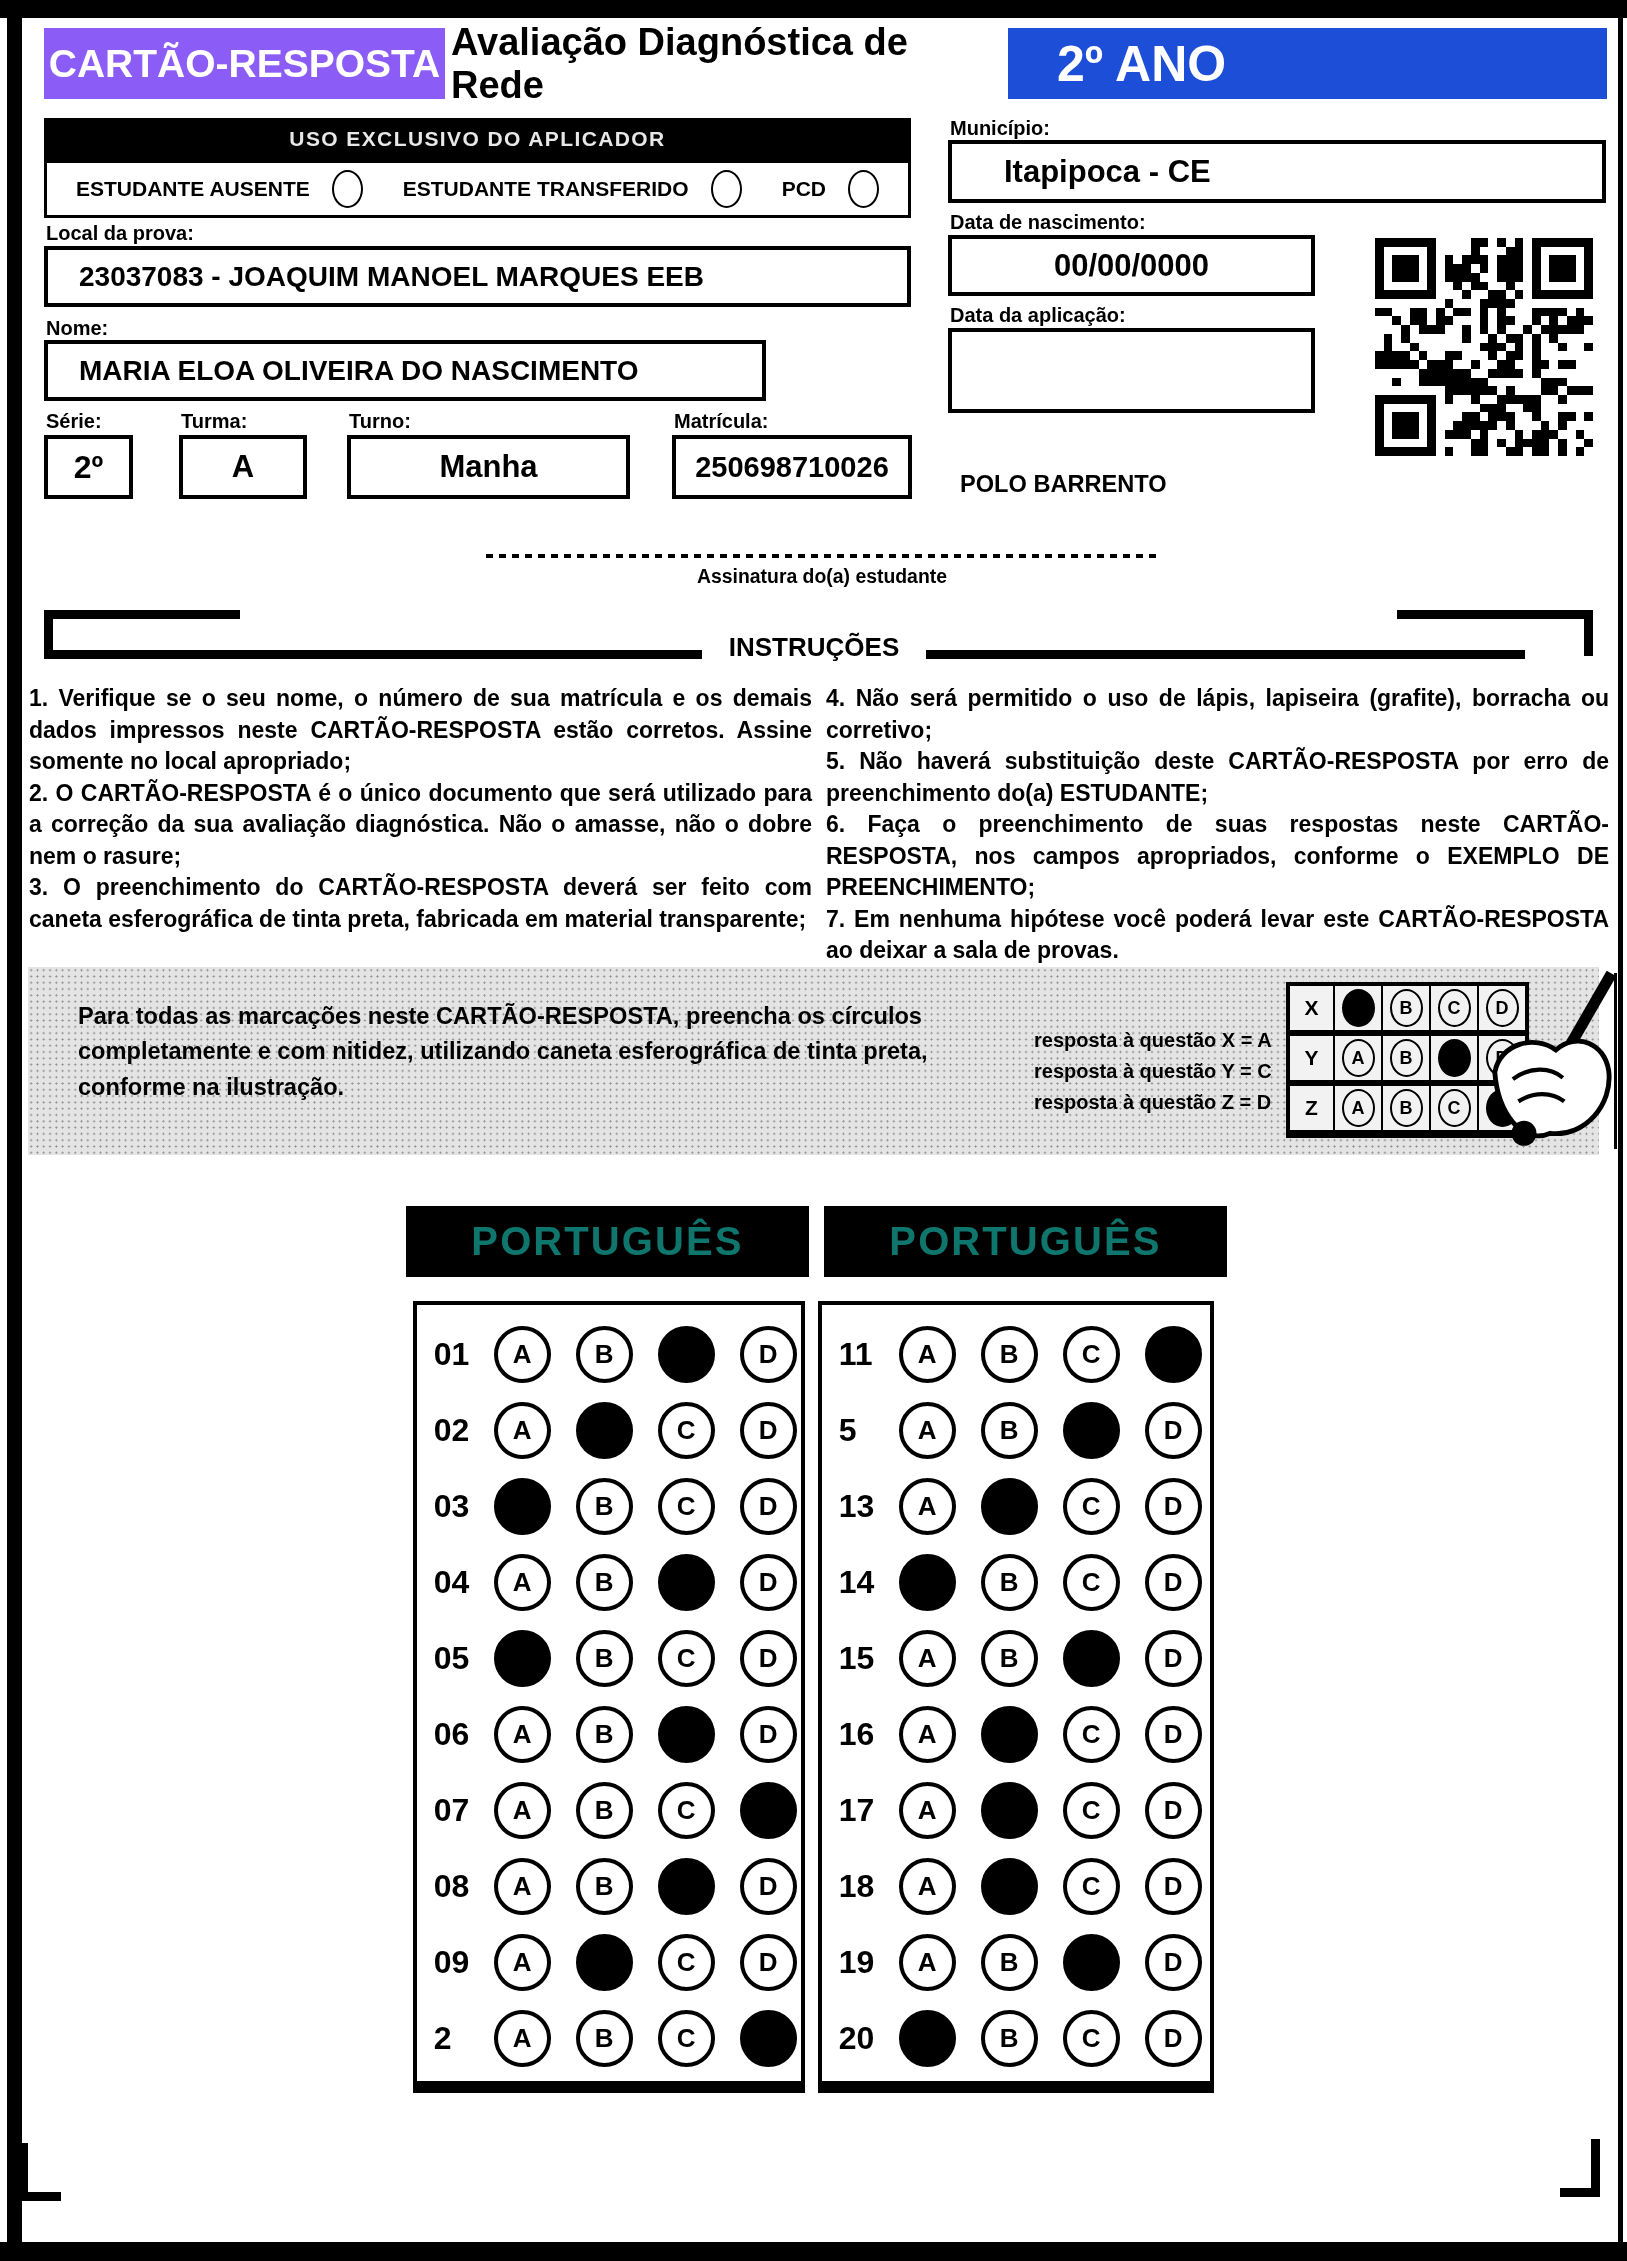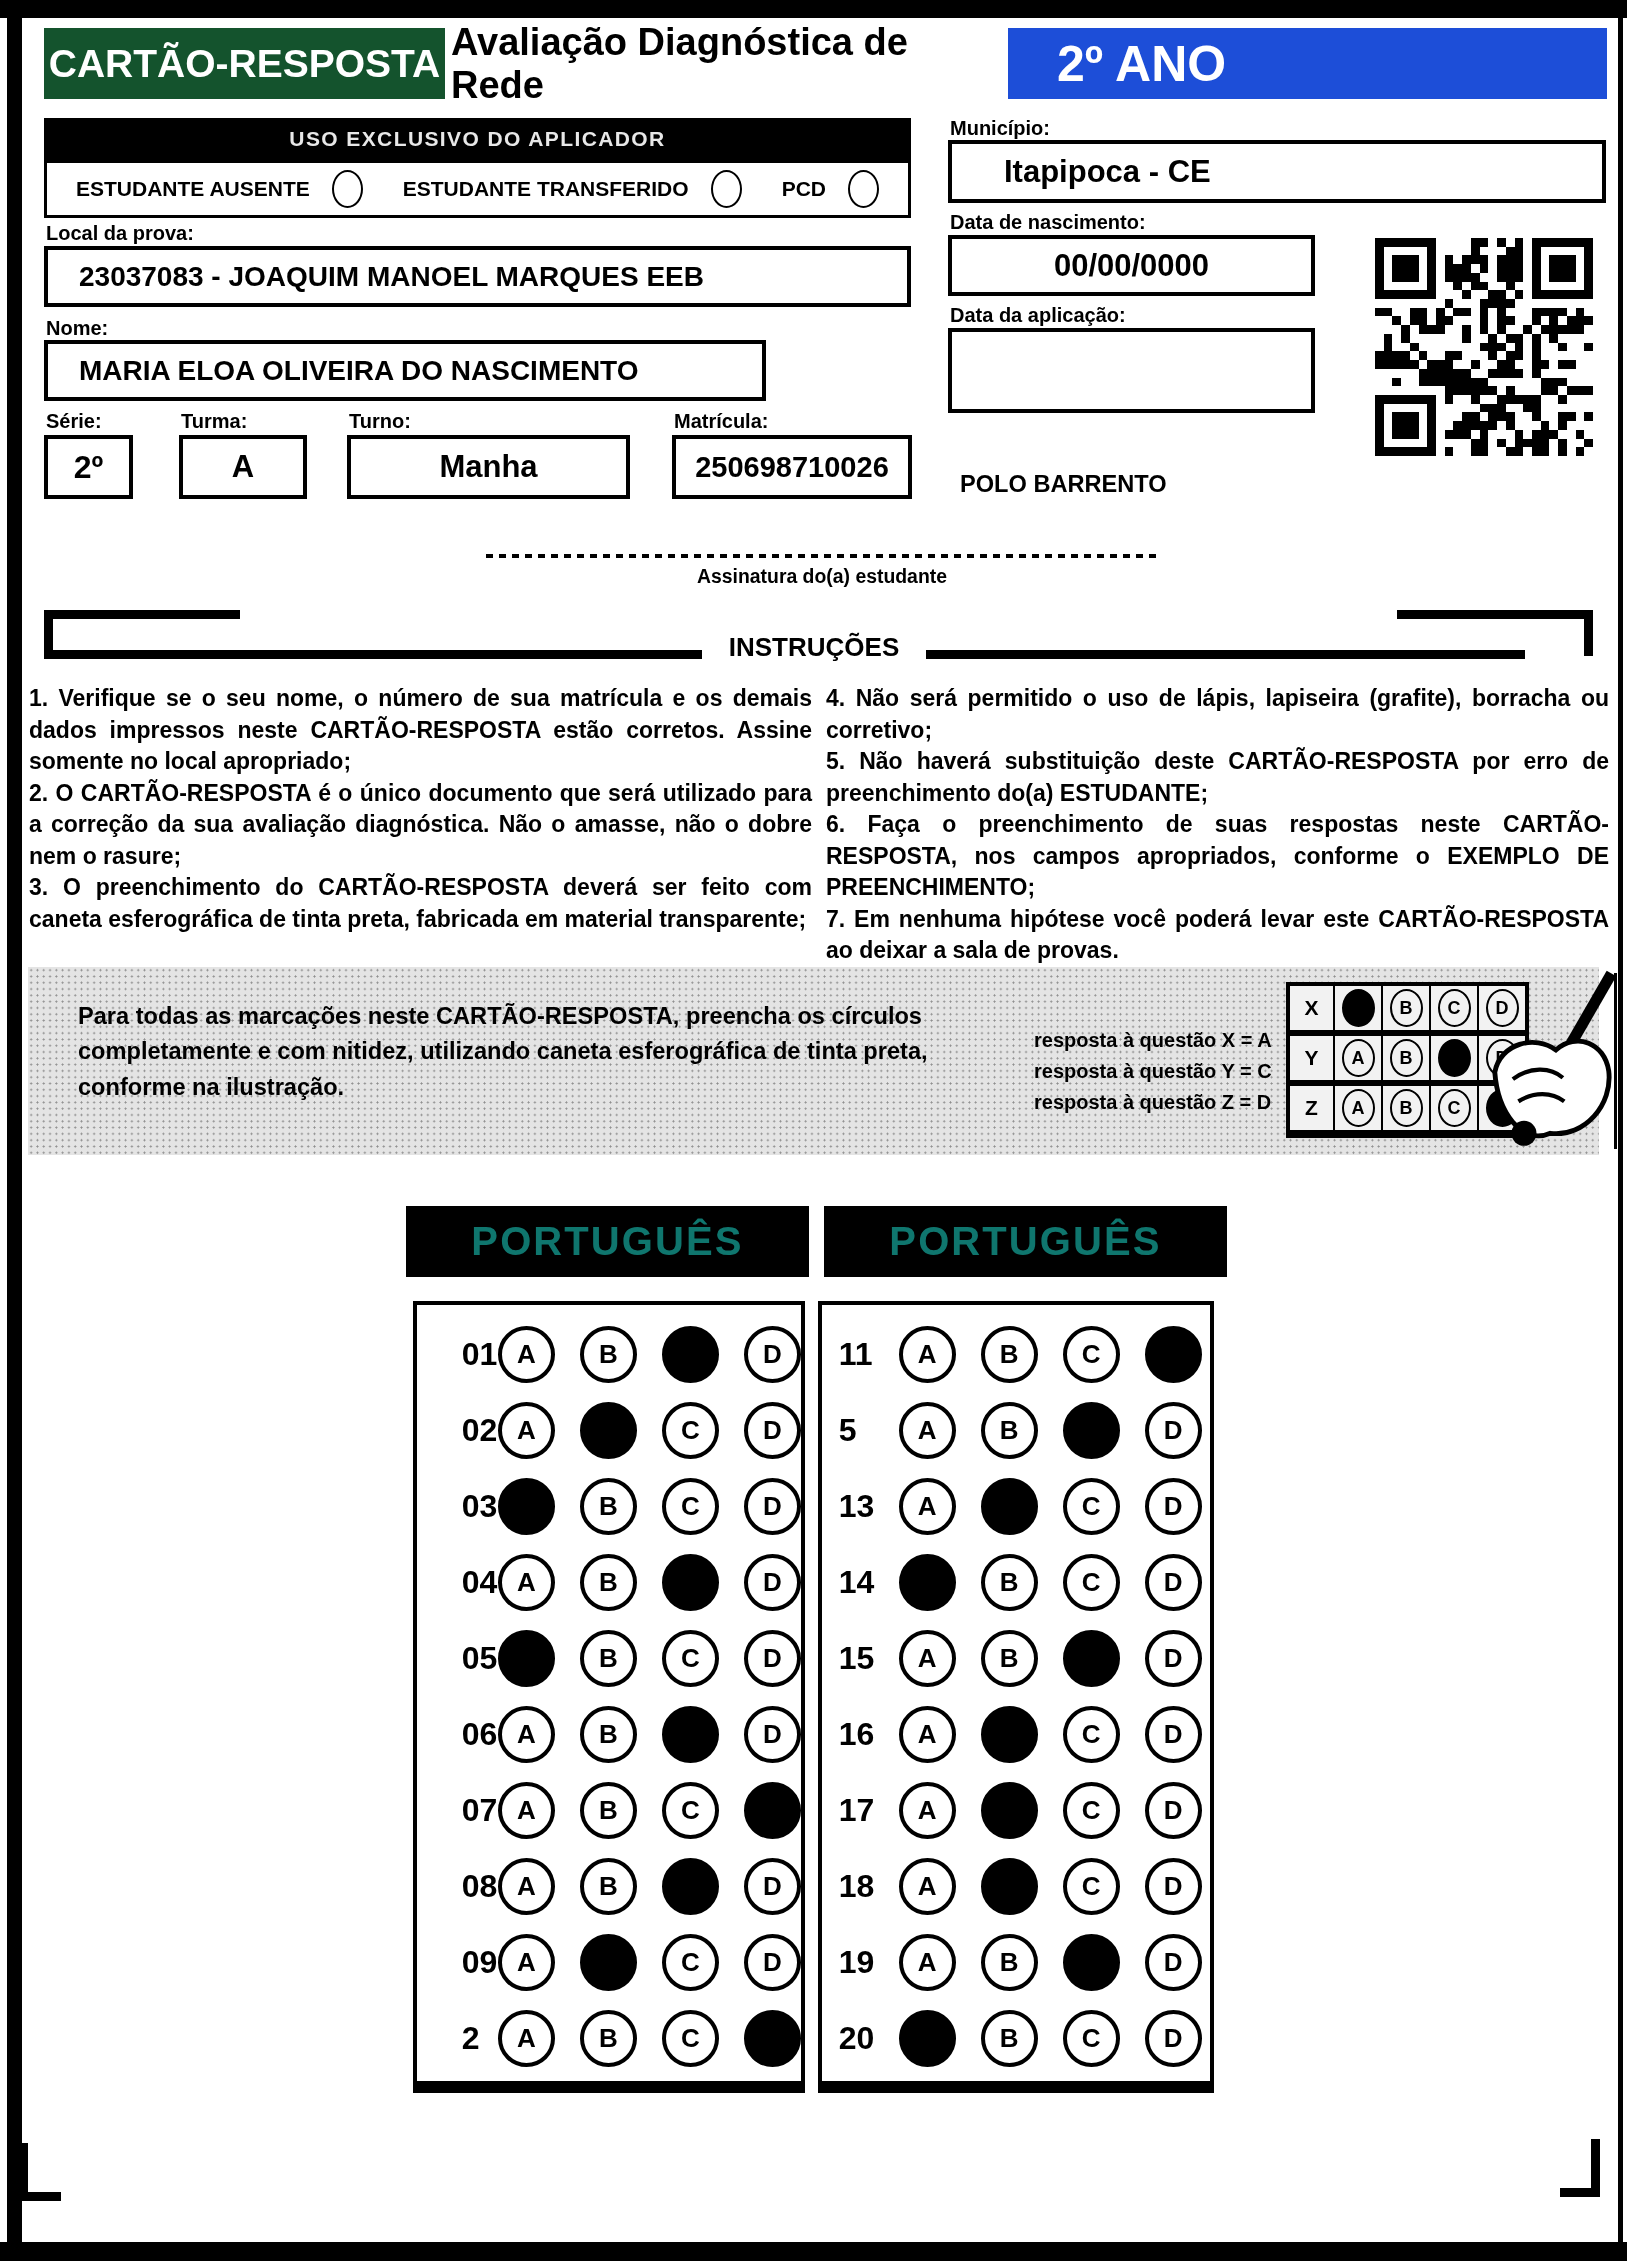--- a/index.html
+++ b/index.html
@@ -9,21 +9,21 @@
   .ctr{display:flex;align-items:center;justify-content:center;}
   .vctr{display:flex;align-items:center;}
 
   
   .frame-top{left:0;top:0;width:1627px;height:18px;background:#000;}
   .frame-left{left:7px;top:18px;width:15.3px;height:2227px;background:#000;}
   .frame-right{left:1618px;top:18px;width:4.9px;height:2224px;background:#000;}
   .frame-bottom{left:0;top:2242px;width:1627px;height:19.4px;background:#000;}
 
   
-  .hdr-card{left:44px;top:28px;width:401px;height:71px;background:#14532d;color:#fff;font-size:39px;}
+  .hdr-card{left:44px;top:28px;width:401px;height:71px;background:#8b5cf6;color:#fff;font-size:39px;}
   .hdr-assess{left:451px;top:28px;width:553px;height:71px;background:#fff;color:#000;font-size:38px;}
   .hdr-grade{left:1008px;top:28px;width:599px;height:71px;background:#1d4ed8;color:#fff;font-size:50px;padding-left:49px;}
 
   
   .applicator-bar{left:44px;top:118px;width:867px;height:42px;background:#000;color:#e8e8e8;font-size:21px;letter-spacing:1.4px;}
   .applicator-box{left:44px;top:160px;width:867px;height:58px;border:3.5px solid #000;
                   display:flex;align-items:center;justify-content:space-between;padding:0 29px;}
   .app-opt{display:flex;align-items:center;gap:22px;font-size:21px;}
   .app-circle{width:31px;height:38px;border:2.8px solid #000;border-radius:50%;box-sizing:border-box;}
 
@@ -76,21 +76,21 @@
              display:flex;align-items:center;justify-content:center;font-size:18px;}
   .mg-bubble.filled{background:#000;color:transparent;}
   .hand-svg{position:absolute;left:1418px;top:1.4px;}
   .vline-a{position:absolute;left:1586px;top:5.6px;width:2.8px;height:176px;background:#000;}
 
   
   .subj{background:#000;color:#0f766e;font-size:40px;letter-spacing:2.1px;}
   .subj1{left:406px;top:1206px;width:403px;height:71px;}
   .subj2{left:824px;top:1206px;width:403px;height:71px;}
   .answer-grid{border:4.9px solid #000;border-bottom-width:12.5px;padding-top:11px;}
-  .abox1{left:413px;top:1301px;width:392px;height:792px;padding-left:28px;}
+  .abox1{left:413px;top:1301px;width:392px;height:792px;}
   .abox2{left:818px;top:1301px;width:396px;height:792px;}
   .q-row{height:76px;display:flex;align-items:center;padding-left:16.7px;}
   .q-num{width:60px;font-size:32px;}
   .bubble{width:57px;height:57px;border:4.9px solid #000;border-radius:50%;box-sizing:border-box;
           display:flex;align-items:center;justify-content:center;font-size:26px;margin-right:25px;flex:none;}
   .bubble:last-child{margin-right:0;}
   .bubble.filled{background:#000;color:transparent;}
 </style>
 </head>
 <body>

